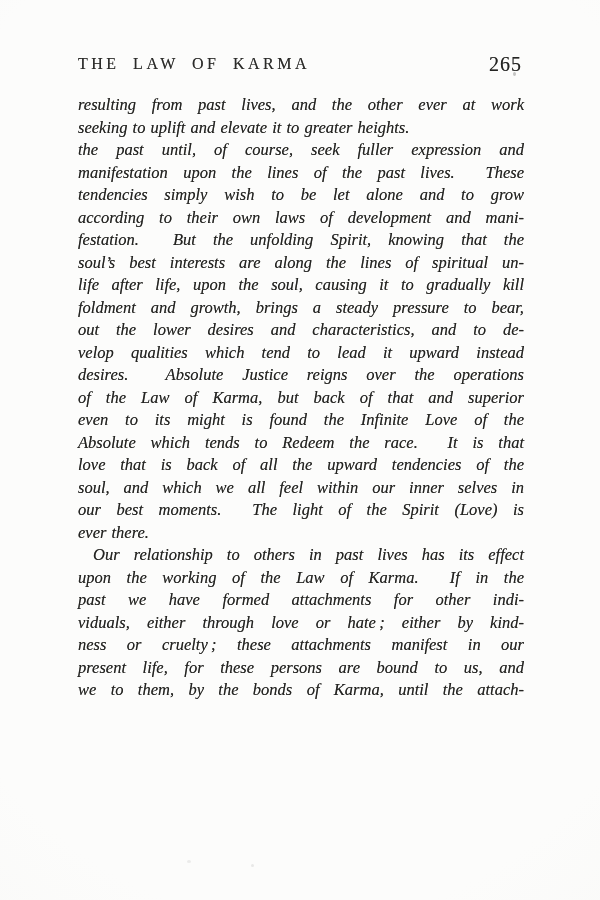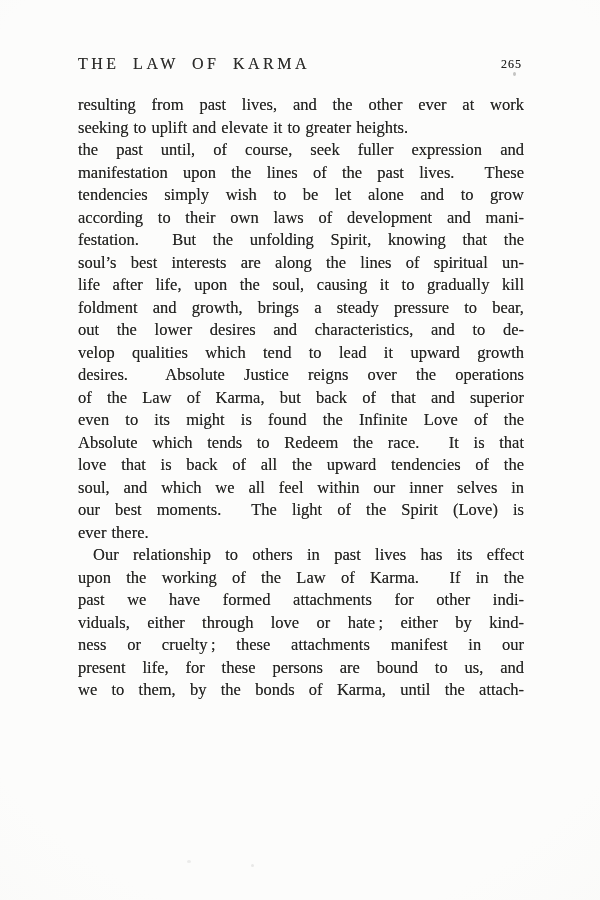--- a/index.html
+++ b/index.html
@@ -17,33 +17,34 @@
     position:absolute;left:78px;top:54px;width:446px;height:22px;
   }
   .running-title{
     font-size:16px;line-height:20px;
     letter-spacing:3.5px;word-spacing:6px;
     color:#2b2b29;
     text-shadow:0 0 .5px rgba(40,40,38,.55);
   }
   .page-number{
     position:absolute;right:2px;top:0;
-    font-size:12px;line-height:20px;letter-spacing:1px;
+    font-size:20px;line-height:20px;letter-spacing:1px;
     text-shadow:0 0 .5px rgba(40,40,38,.55);
   }
   .body-text{
     position:absolute;left:78px;top:94px;width:446px;
     font-size:16.5px;line-height:22.5px;
   }
   .line{
     text-align:justify;
     text-align-last:justify;
     white-space:pre-wrap;
     word-spacing:1px;
     text-shadow:0 0 .55px rgba(36,36,34,.6);
+    font-style:italic;
   }
   .line.indent{padding-left:15px;}
   .line.short{text-align-last:left;}
   .speck{position:absolute;border-radius:50%;}
   .speck.s1{left:513px;top:72px;width:3px;height:4px;background:rgba(50,50,48,.28);}
   .speck.s2{left:187px;top:860px;width:4px;height:3px;background:rgba(90,90,88,.10);}
   .speck.s3{left:251px;top:864px;width:3px;height:3px;background:rgba(90,90,88,.12);}
 </style>
 </head>
 <body>
@@ -65,21 +66,21 @@
     <div class="para">
       <div class="line">the past until, of course, seek fuller expression and</div>
       <div class="line">manifestation upon the lines of the past lives.  These</div>
       <div class="line">tendencies simply wish to be let alone and to grow</div>
       <div class="line">according to their own laws of development and mani-</div>
       <div class="line">festation.  But the unfolding Spirit, knowing that the</div>
       <div class="line">soul’s best interests are along the lines of spiritual un-</div>
       <div class="line">life after life, upon the soul, causing it to gradually kill</div>
       <div class="line">foldment and growth, brings a steady pressure to bear,</div>
       <div class="line">out the lower desires and characteristics, and to de-</div>
-      <div class="line">velop qualities which tend to lead it upward growth</div>
+      <div class="line">velop qualities which tend to lead it upward instead</div>
       <div class="line">desires.  Absolute Justice reigns over the operations</div>
       <div class="line">of the Law of Karma, but back of that and superior</div>
       <div class="line">even to its might is found the Infinite Love of the</div>
       <div class="line">Absolute which tends to Redeem the race.  It is that</div>
       <div class="line">love that is back of all the upward tendencies of the</div>
       <div class="line">soul, and which we all feel within our inner selves in</div>
       <div class="line">our best moments.  The light of the Spirit (Love) is</div>
       <div class="line short">ever there.</div>
     </div>
 

